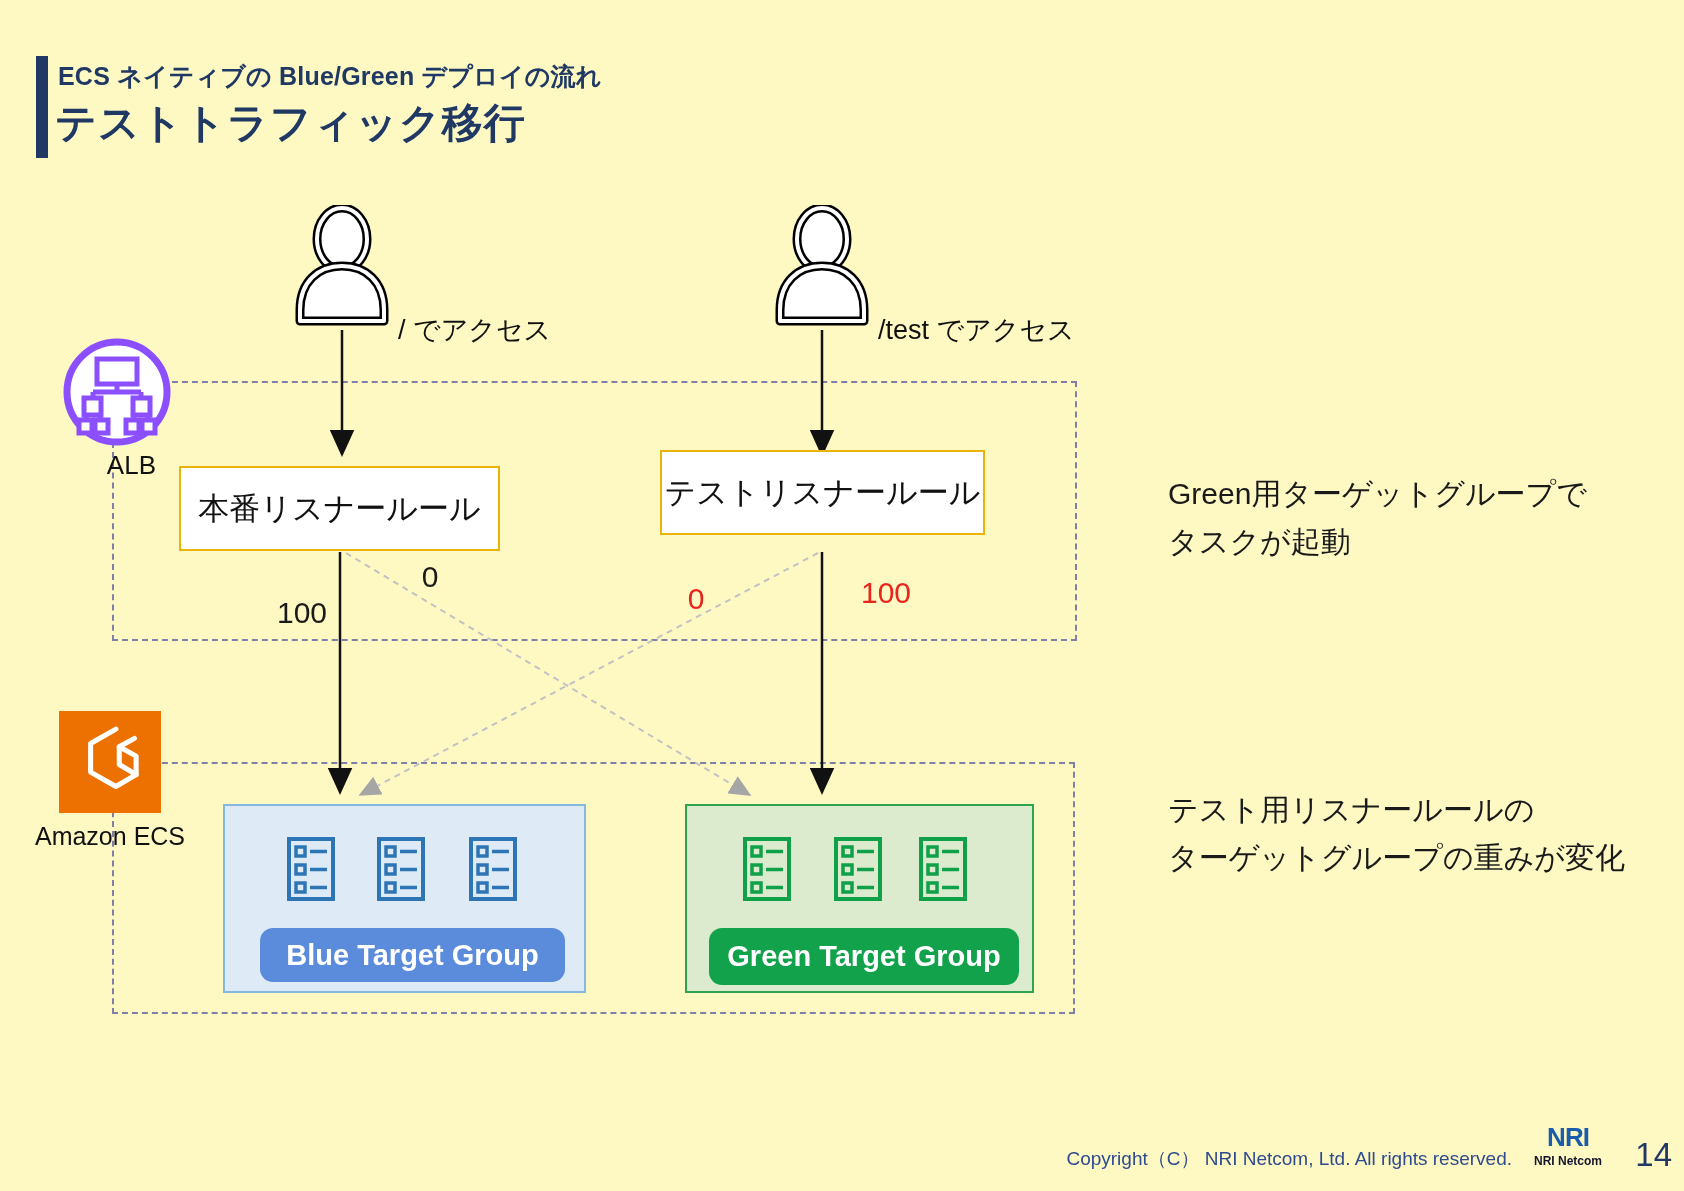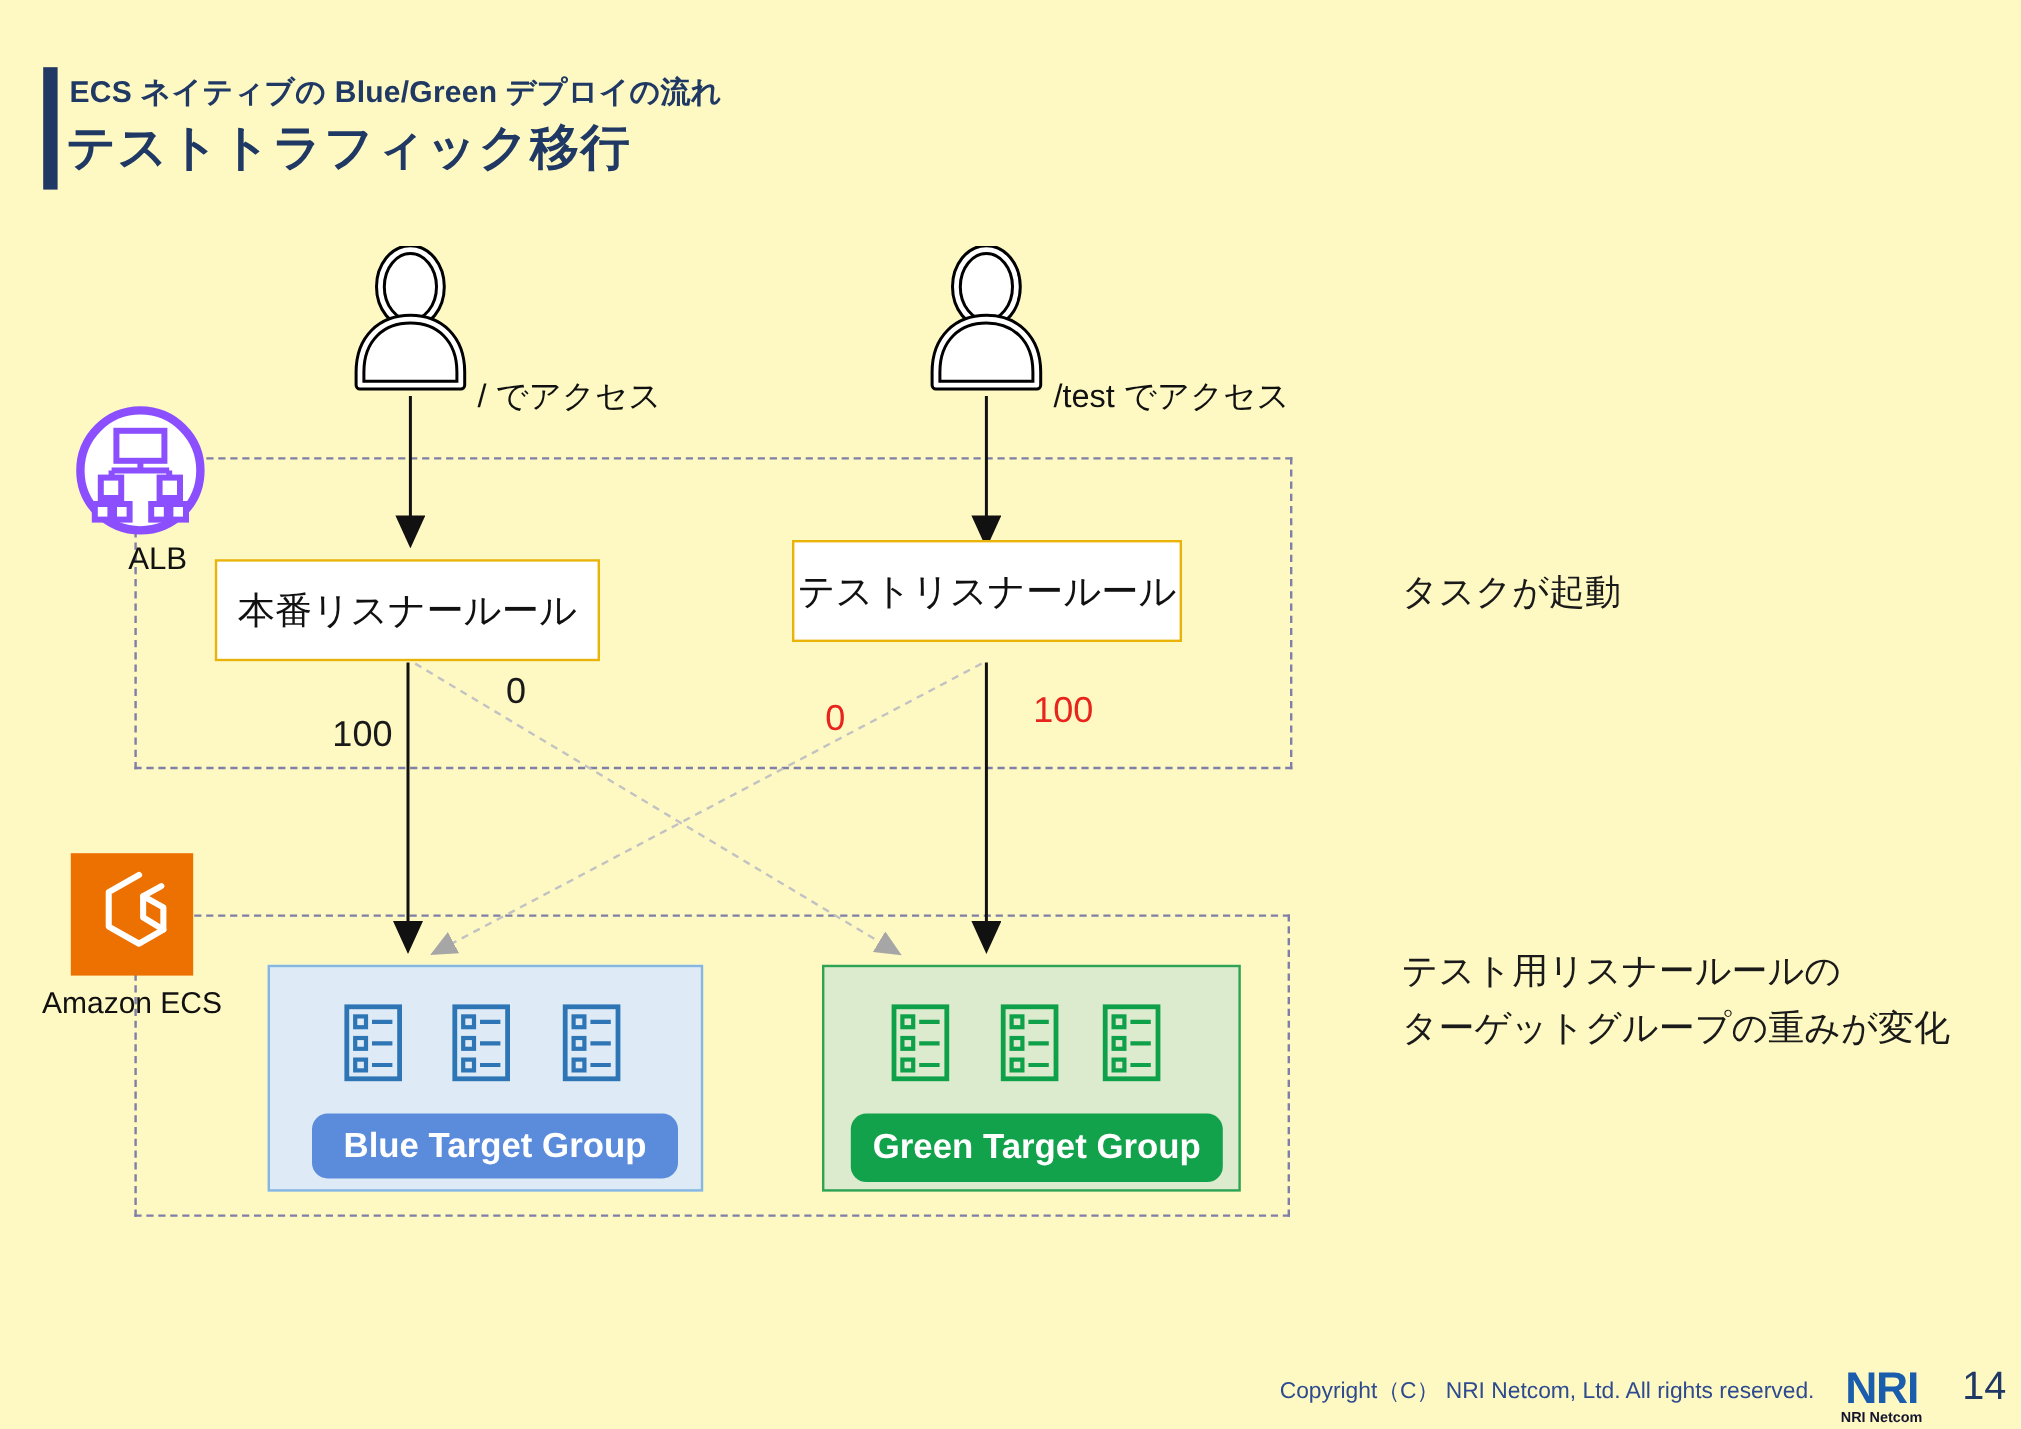--- a/index.html
+++ b/index.html
@@ -60,21 +60,21 @@
   .pill-green { left:22px; top:122px; width:310px; height:57px; background:#12A24B; }
 
   
   .annotation { left:1168px; font-size:30px; color:#1a1a1a; line-height:48px; z-index:3; white-space:nowrap; }
   .annotation-top { top:470px; }
   .annotation-bottom { top:786px; }
 
   
   .copyright { left:1020px; top:1146px; width:492px; text-align:right; font-size:19px; color:#2E4B8F; z-index:3; }
   .nri-logo { left:1528px; top:1122px; width:80px; text-align:center; z-index:3; }
-  .nri-logo .nri-mark { font-size:37px; font-weight:bold; color:#1A5DAD; letter-spacing:-1px; line-height:30px;margin-top:20px; }
+  .nri-logo .nri-mark { font-size:26px; font-weight:bold; color:#1A5DAD; letter-spacing:-1px; line-height:30px; }
   .nri-logo .nri-sub { font-size:12px; font-weight:bold; color:#14142e; margin-top:2px; white-space:nowrap; }
   .page-number { left:1616px; top:1136px; width:56px; text-align:right; font-size:33px; color:#1F3864; z-index:3; }
 </style>
 </head>
 <body>
 
 <div id="slide">
 
   <div class="abs title-bar"></div>
   <div class="abs subtitle">ECS ネイティブの Blue/Green デプロイの流れ</div>
@@ -224,20 +224,21 @@
         <rect x="10" y="29" width="9" height="9"></rect>
           <line x1="24" y1="33.5" x2="41" y2="33.5"></line>
         <rect x="10" y="47" width="9" height="9"></rect>
           <line x1="24" y1="51.5" x2="41" y2="51.5"></line>
       </g>
     </svg>
     <div class="pill pill-green">Green Target Group</div>
   </div>
 
   <div class="abs annotation annotation-top">
+    <div>Green用ターゲットグループで</div>
     <div>タスクが起動</div>
   </div>
   <div class="abs annotation annotation-bottom">
     <div>テスト用リスナールールの</div>
     <div>ターゲットグループの重みが変化</div>
   </div>
 
   <div class="abs copyright">Copyright（C） NRI Netcom, Ltd. All rights reserved.</div>
   <div class="abs nri-logo">
     <div class="nri-mark">NRI</div>

